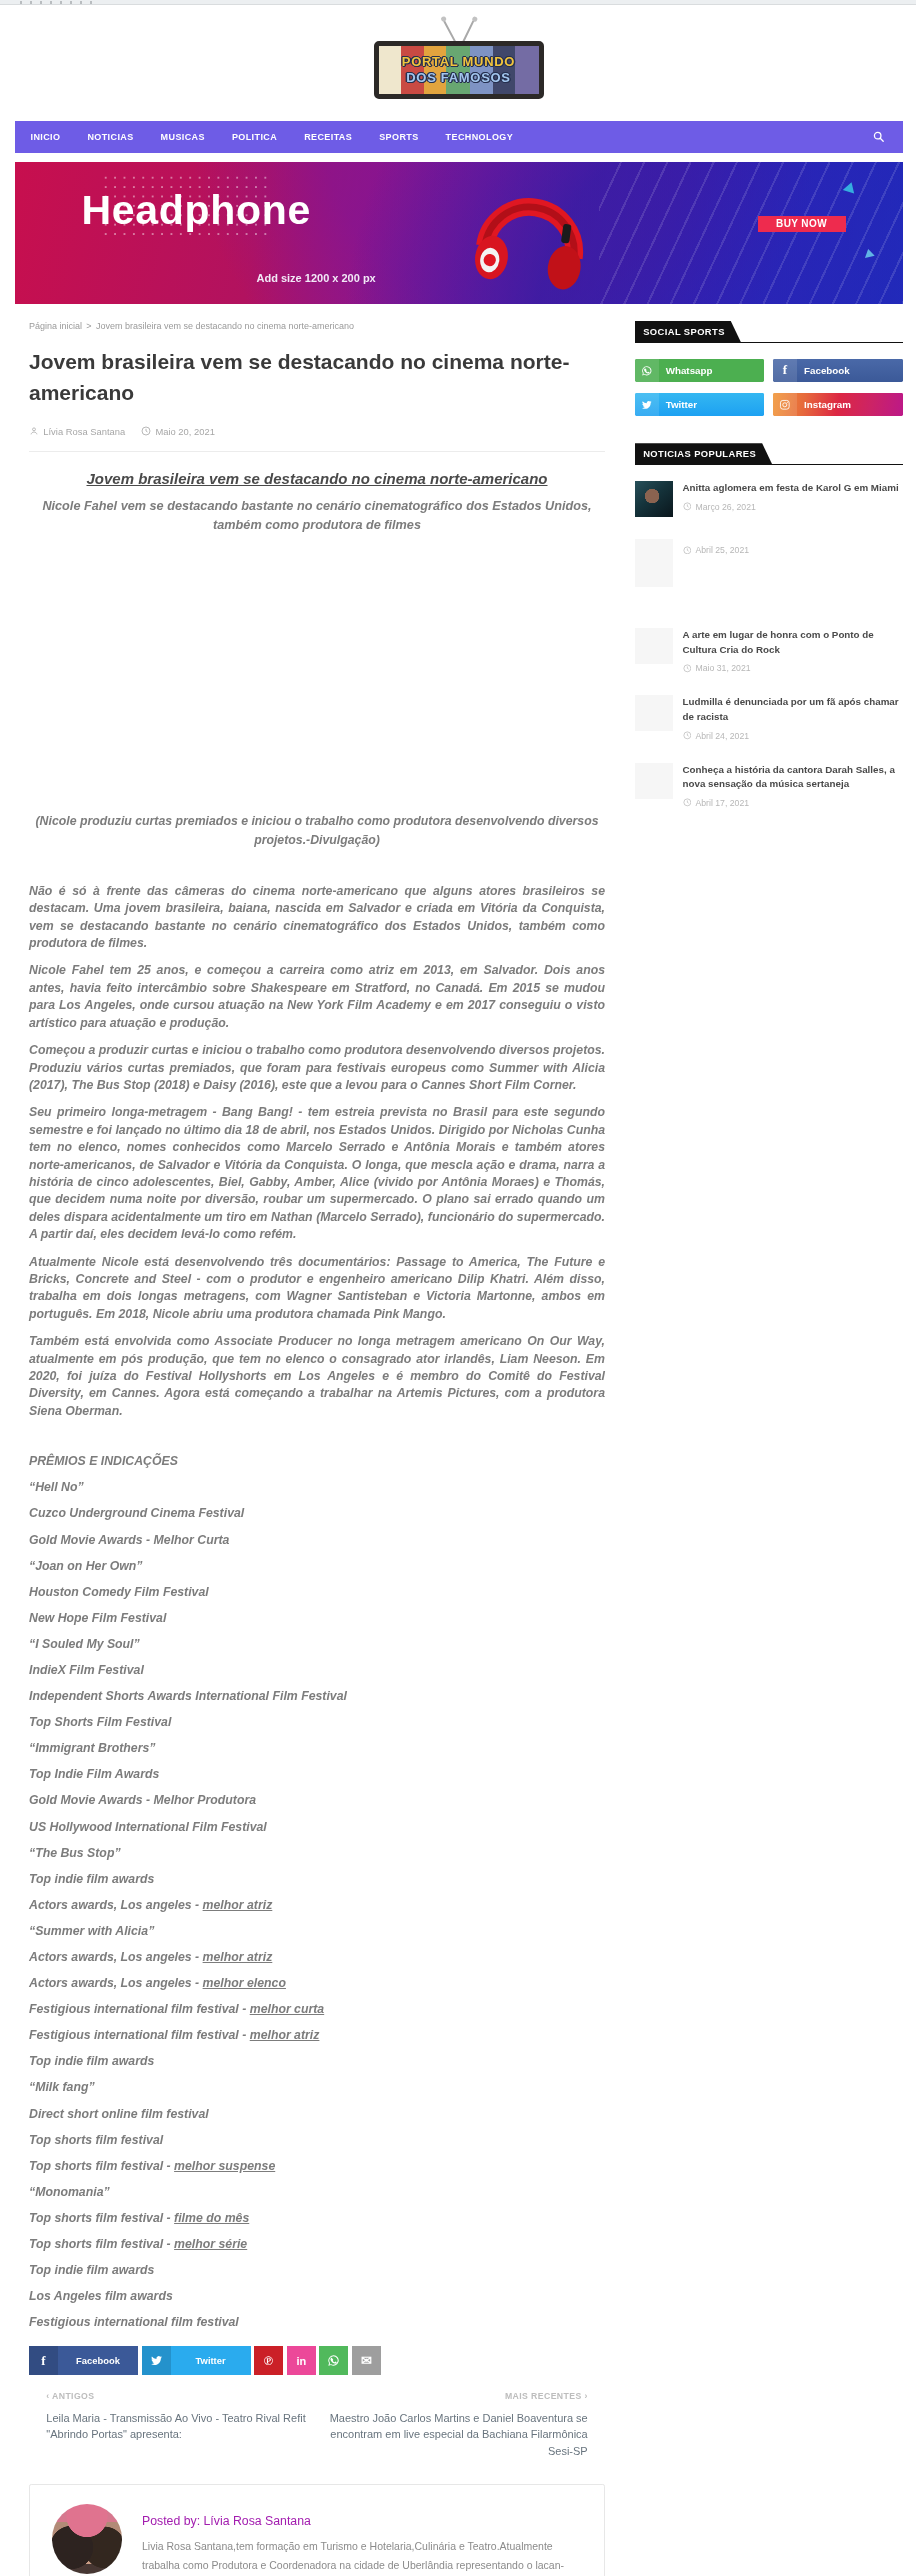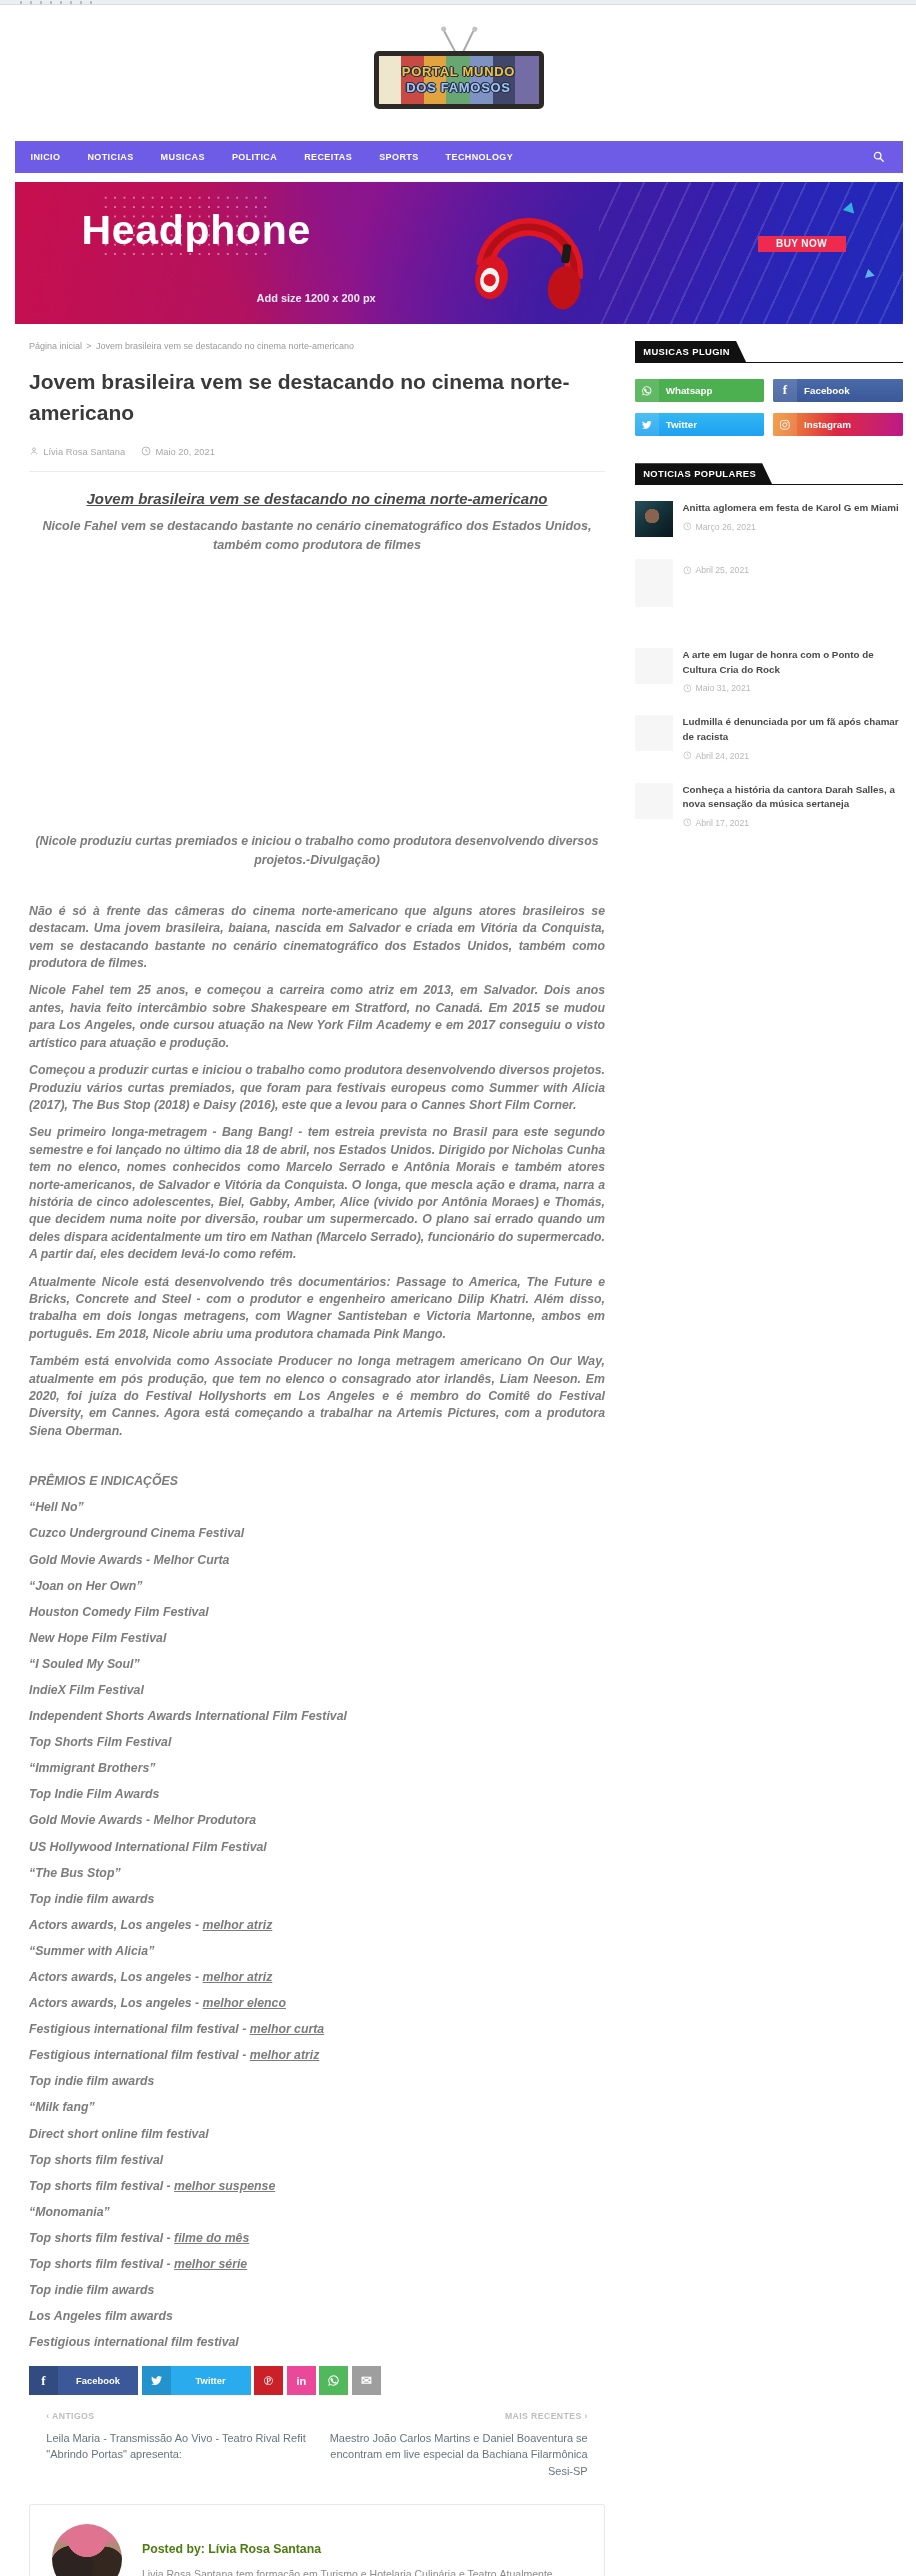--- a/index.html
+++ b/index.html
@@ -6,21 +6,21 @@
   html,body { background:#fff; }
   body {
     width:917px; height:2576px; overflow:hidden; position:relative;
     font-family:"Liberation Sans", sans-serif; color:#333;
   }
   
   .topstrip { height:5px; background:#eceff1; border-bottom:0.7px solid #d9dcde; position:relative; }
   .topstrip::before { content:""; position:absolute; left:20px; top:1.4px; width:80px; height:2.2px;
     background:repeating-linear-gradient(90deg,#b9bdc0 0 2.2px,transparent 2.2px 10px); }
   
-  .header { height:136px; display:flex; align-items:center; justify-content:center; }
+  .header { height:116px; display:flex; align-items:center; justify-content:center; }
   .tv { position:relative; margin-top:13px; }
   .antenna { position:absolute; width:2.2px; height:26px; background:#a9a9a9; top:-22px; border-radius:1.4px; }
   .antenna.a1 { left:75px; transform:rotate(-28deg); }
   .antenna.a2 { left:93px; transform:rotate(26deg); }
   .antenna::after { content:""; position:absolute; top:-3.6px; left:-1.4px; width:5px; height:5px; border-radius:50%; background:#c2c2c2; }
   .tv-screen { position:relative; width:170px; height:58px; border:5px solid #2c2927; border-radius:5px;
     background:linear-gradient(90deg,#efe7cd 0 14%,#c94a43 14% 28%,#e2a43e 28% 42%,#68a771 42% 57%,#7e93c4 57% 71%,#40476a 71% 85%,#746ca4 85% 100%);
     display:flex; flex-direction:column; align-items:center; justify-content:center; }
   .tv-l1, .tv-l2 { font-weight:bold; font-size:13px; letter-spacing:0.7px; line-height:1.2;
     text-shadow:-1.4px 0 #26304f, 1.4px 0 #26304f, 0 -1.4px #26304f, 0 1.4px #26304f, 0.7px 0.7px #26304f, -0.7px -0.7px #26304f; }
@@ -92,21 +92,21 @@
   .pager-title { margin-top:8.7px; font-size:11px; color:#68747e; line-height:1.5; cursor:pointer; }
   
   .author-box { margin-top:25px; border:0.7px solid #e7e7e7; border-radius:2.2px; padding:19px 22px; display:flex; gap:20px; }
   .avatar { width:70px; height:70px; min-width:70px; border-radius:50%;
     background:
       radial-gradient(circle at 50% 18%, #e0738f 0 30%, transparent 31%),
       radial-gradient(circle at 28% 62%, #2d2320 0 32%, transparent 33%),
       radial-gradient(circle at 75% 62%, #33271f 0 30%, transparent 31%),
       radial-gradient(circle at 50% 58%, #c99c85 0 36%, transparent 37%),
       linear-gradient(180deg,#d6778e 0 26%,#b28a77 26% 78%,#473733 78%); }
-  .ab-title { font-size:12.3px; font-weight:bold; color:#4d7c0f; margin-top:18px; }
+  .ab-title { font-size:12.3px; font-weight:normal; color:#a21caf; margin-top:10px; }
   .ab-bio { margin-top:8.7px; font-size:10.5px; color:#8b8b8b; line-height:1.8; }
   
   .sb-section { border-bottom:1.4px solid #111; margin-bottom:16px; }
   .sb-tag { display:inline-block; background:#111; color:#fff; font-size:9.4px; font-weight:bold; letter-spacing:0.4px;
     padding:5px 16px 5px 8.7px; clip-path:polygon(0 0, calc(100% - 10px) 0, 100% 100%, 0 100%); }
   .sb-grid { display:grid; grid-template-columns:1fr 1fr; gap:11.6px 8.7px; margin:2.9px 0 27.5px; }
   .sb-btn { height:22.5px; border:none; border-radius:1.4px; display:flex; align-items:center; color:#fff; cursor:pointer; font-family:inherit; padding:0; }
   .sb-ic { width:24px; height:22.5px; display:flex; align-items:center; justify-content:center; background:rgba(255,255,255,.12); }
   .sb-ic svg { width:11.6px; height:11.6px; }
   .sb-lab { margin-left:7.2px; font-size:9.8px; font-weight:bold; }
@@ -316,21 +316,21 @@
       <div class="avatar"></div>
       <div>
         <div class="ab-title">Posted by: Lívia Rosa Santana</div>
         <div class="ab-bio">Livia Rosa Santana,tem formação em Turismo e Hotelaria,Culinária e Teatro.Atualmente trabalha como Produtora e Coordenadora na cidade de Uberlândia representando o lacan-Instituto de Artes e Cultura Alvaro Neto,contendo trabalhos reconhecidos em todo território nacional.Atriz,roteirista,produtora de teatro,TV e cinema.Jornalista,blogueira,colunista ,colaboradora,assessora de imprensa de famosos,e locutora de rádio.</div>
       </div>
     </div>
   </main>
 
   <aside class="sidebar">
     <div class="sb-section">
-      <span class="sb-tag">MUSICAS PLUGIN</span>
+      <span class="sb-tag">SOCIAL SPORTS</span>
     </div>
     <div class="sb-grid" id="social-grid">
         <button class="sb-btn sb-whatsapp">
           <span class="sb-ic">
             <svg viewBox="0 0 24 24">
               <path fill="currentColor" d="M12 2.5A9.5 9.5 0 0 0 3.8 16.8L2.5 21.5l4.8-1.3A9.5 9.5 0 1 0 12 2.5zm0 17.3c-1.5 0-3-.4-4.2-1.1l-3 .8.8-2.9a7.8 7.8 0 1 1 6.4 3.2z"></path>
               <path fill="currentColor" d="M9.2 7.4c-.2-.4-.4-.4-.6-.4h-.5c-.2 0-.5 0-.7.3-.3.3-1 1-1 2.4s1 2.8 1.1 3c.2.2 2 3.1 4.9 4.3 2.4 1 2.9.8 3.4.7.5 0 1.6-.6 1.8-1.3.2-.6.2-1.1.2-1.2l-.5-.3-1.7-.9c-.2 0-.4 0-.5.2l-.8.9c-.1.2-.3.2-.5.1a6.3 6.3 0 0 1-3.1-2.7c-.1-.2 0-.3.1-.5l.5-.6c.1-.2.1-.3.2-.5v-.4L9.2 7.4z"></path>
             </svg>
           </span>
           <span class="sb-lab">Whatsapp</span>

